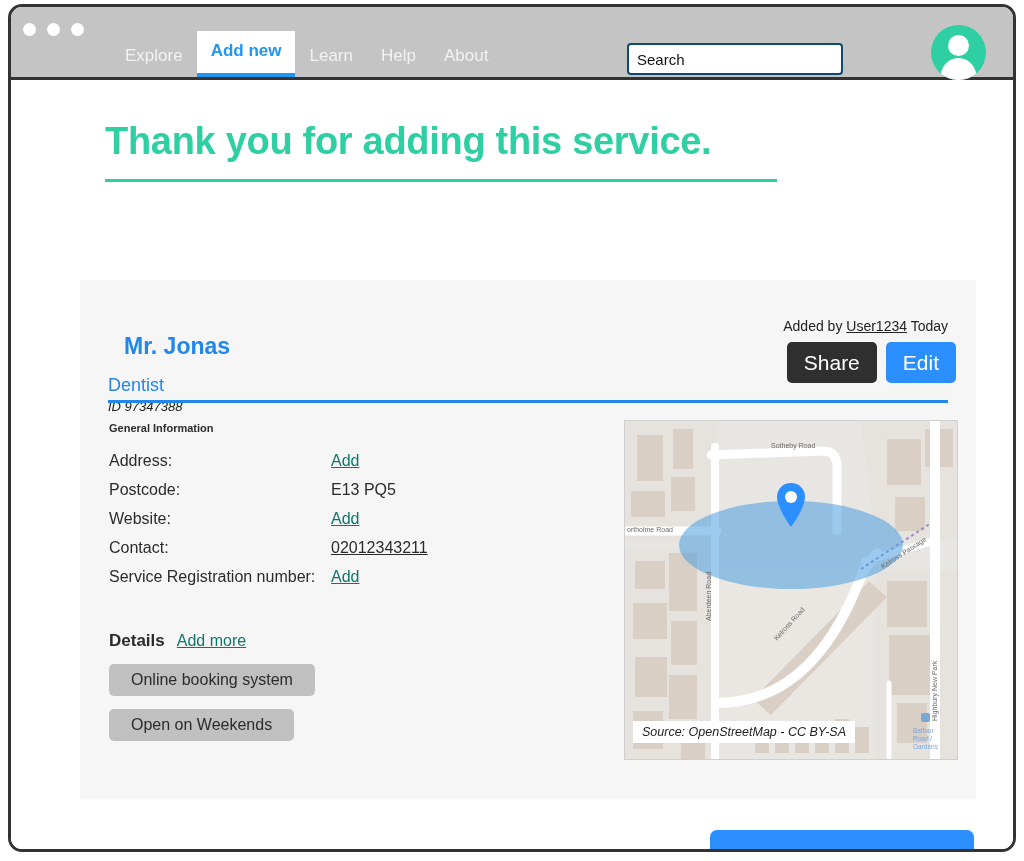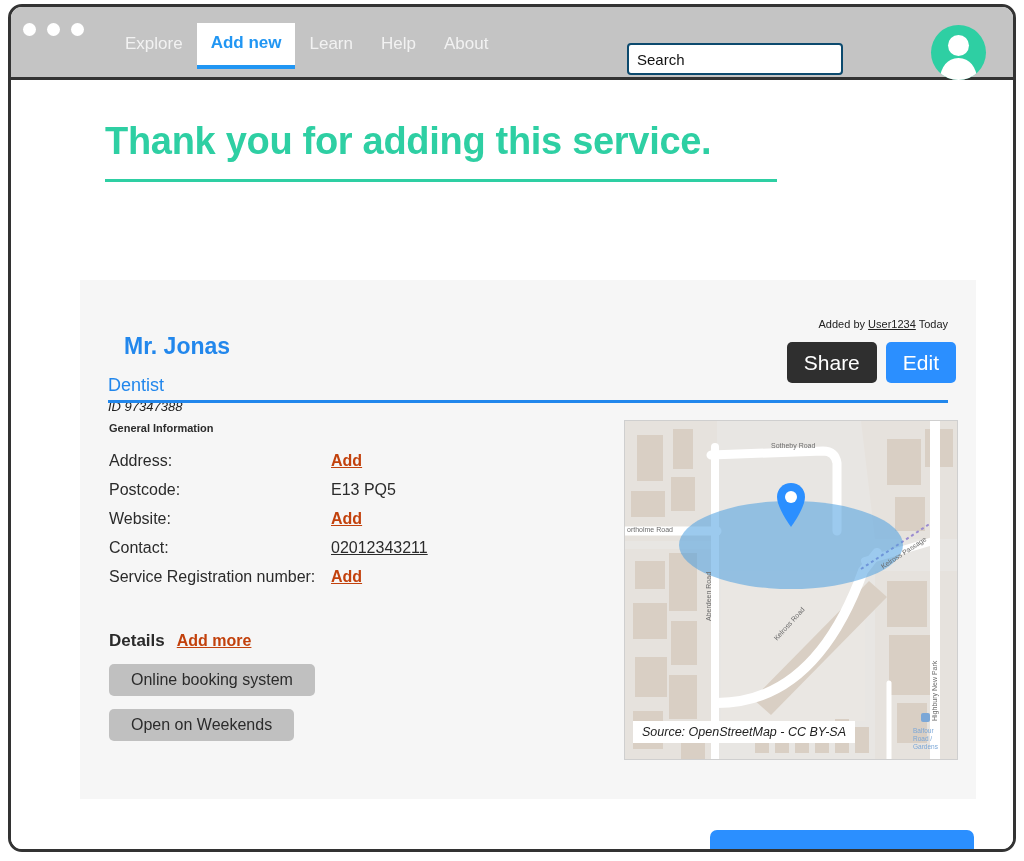--- a/index.html
+++ b/index.html
@@ -46,22 +46,23 @@
   .dot {
     width: 13px;
     height: 13px;
     border-radius: 50%;
     background: #ffffff;
   }
 
   .nav {
     position: absolute;
     left: 100px;
-    bottom: 6px;
+    bottom: 0;
     display: flex;
+    align-items: flex-end;
     height: 48px;
   }
   .nav-item {
     font-size: 17px;
     color: #f2f2f2;
     padding: 0 14px;
     height: 42px;
     line-height: 42px;
     box-sizing: border-box;
     cursor: pointer;
@@ -166,21 +167,21 @@
     font-style: italic;
     color: #222222;
     margin: 3px 0 0 0;
   }
 
   .meta {
     position: absolute;
     right: 28px;
     top: 38px;
     text-align: center;
-    font-size: 11px;
+    font-size: 14px;
     color: #222222;
     white-space: nowrap;
   }
   .meta a {
     color: #222222;
     text-decoration: underline;
   }
 
   .head-actions {
     position: absolute;
@@ -227,24 +228,23 @@
   .info-row {
     display: flex;
     align-items: flex-start;
     margin-bottom: 11px;
     font-size: 16px;
     color: #2b2b2b;
   }
   .info-label { width: 222px; flex: none; }
   .info-value { color: #2b2b2b; }
   .link-add {
-    color: #c2410c;
+    color: #0f766e;
     text-decoration: underline;
     cursor: pointer;
-    font-weight: bold;
   }
   .value-underline { text-decoration: underline; }
 
   .details-head {
     display: flex;
     align-items: baseline;
     gap: 12px;
     margin-top: 45px;
   }
   .details-title {

